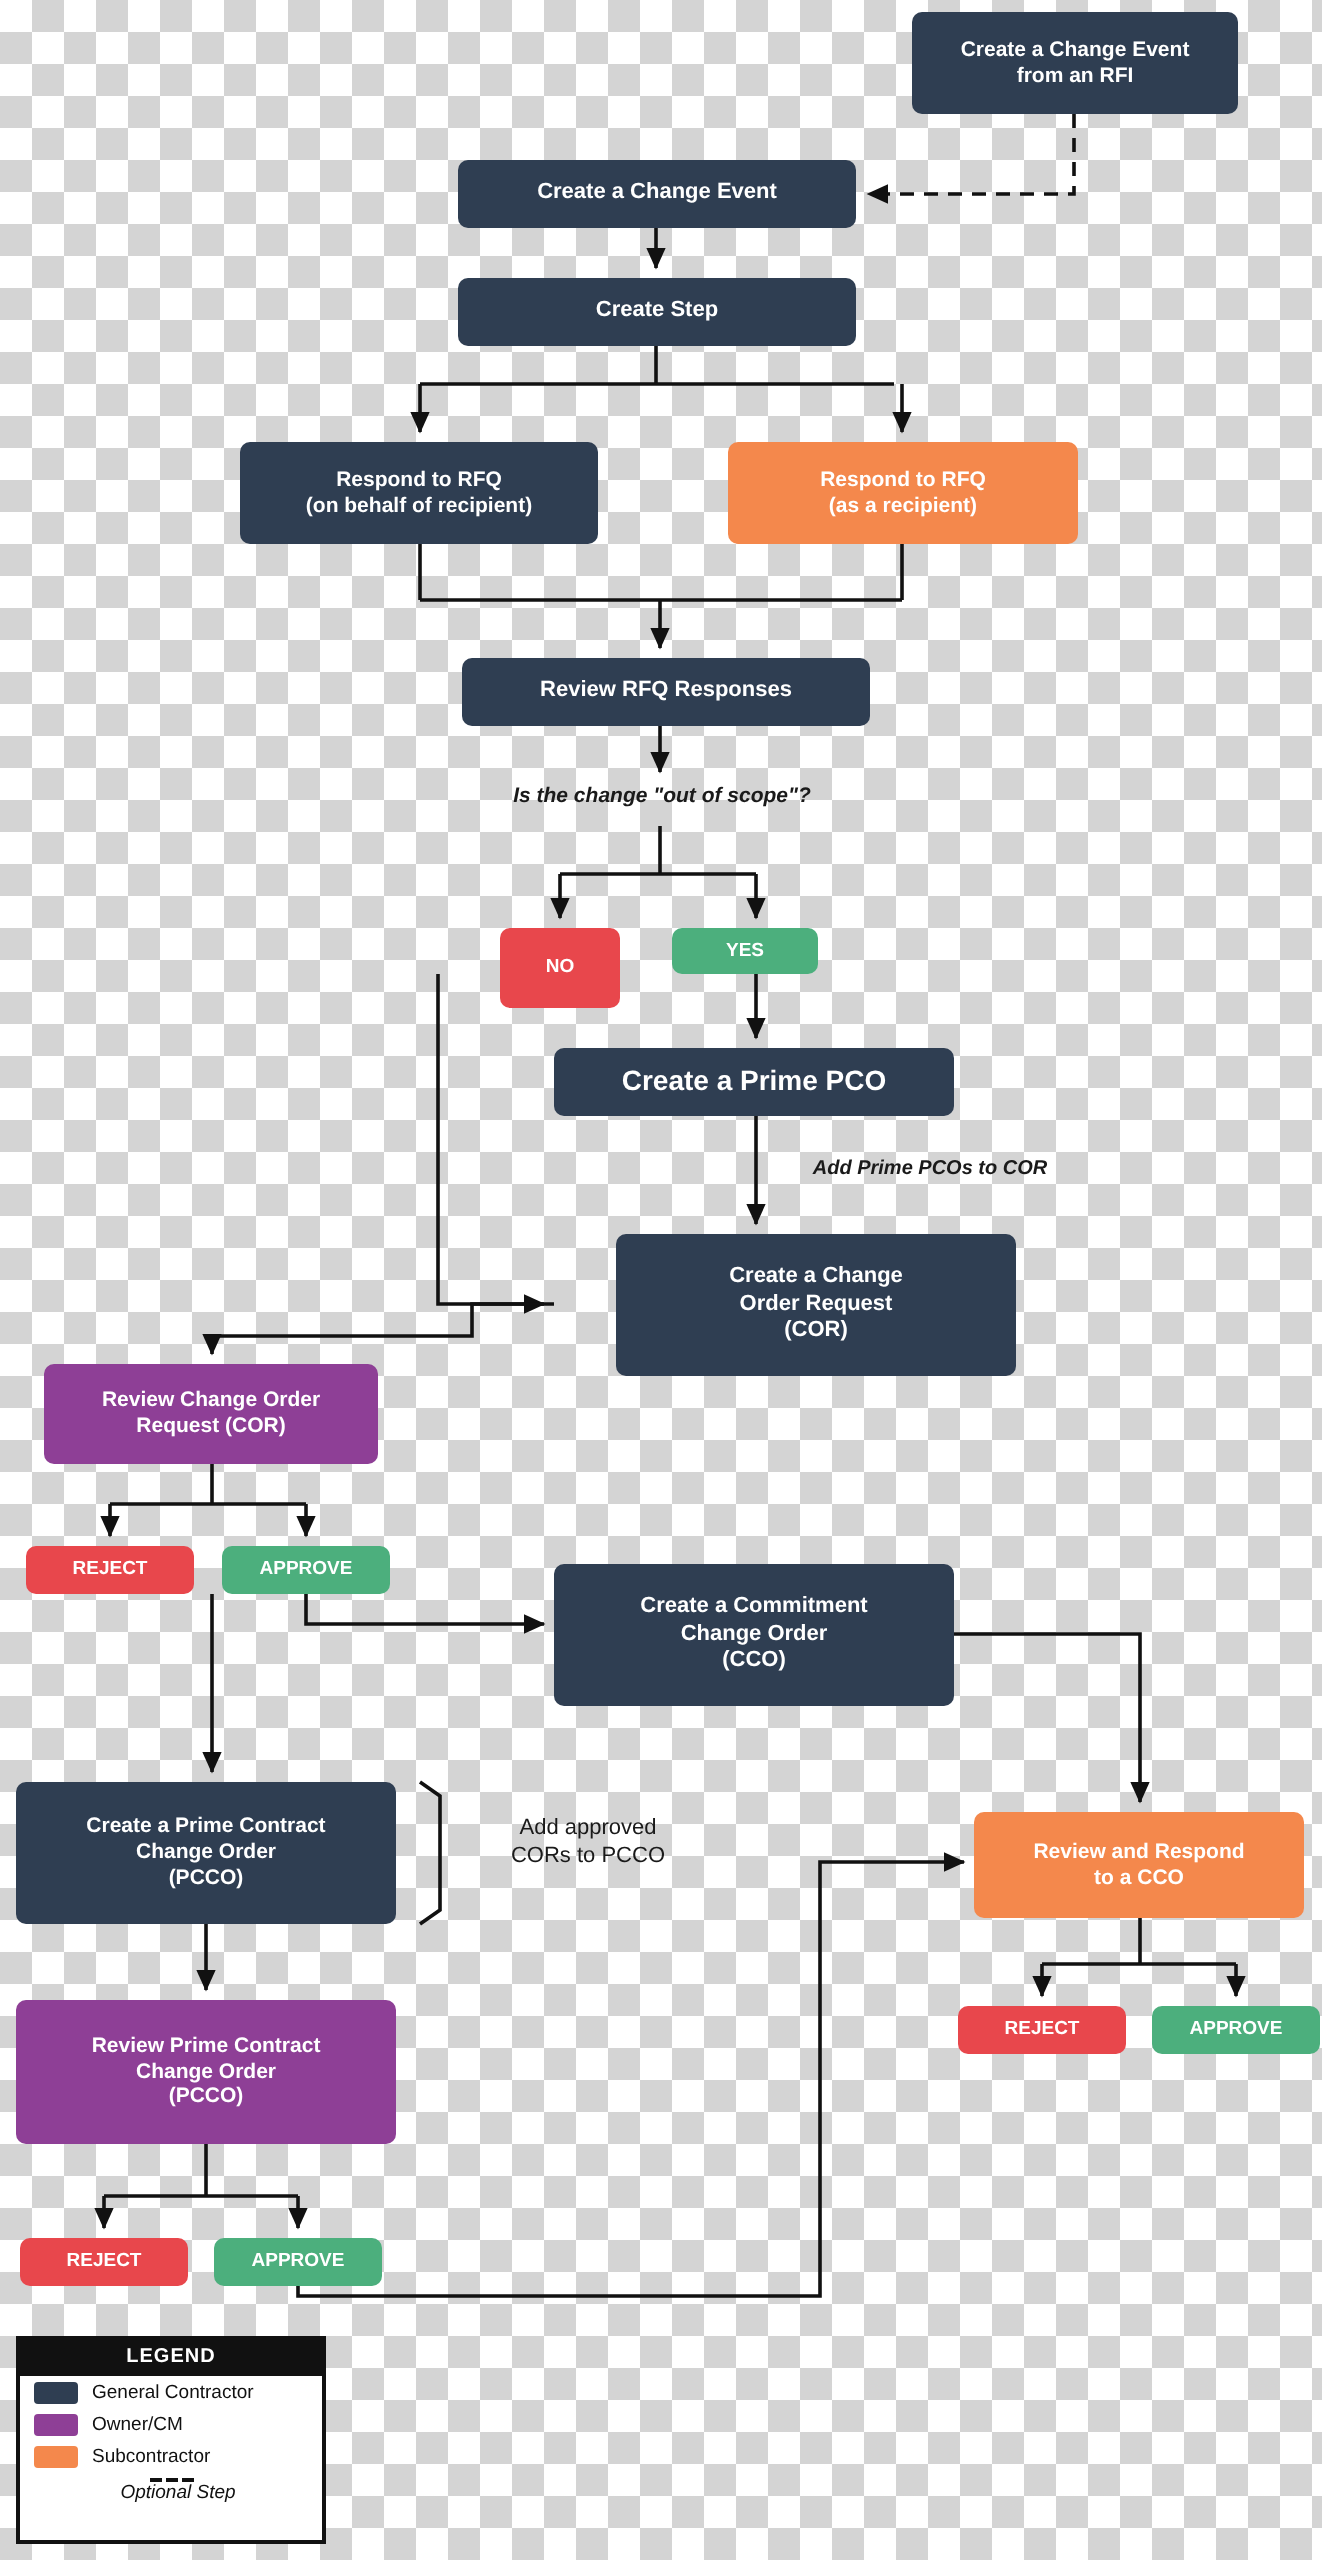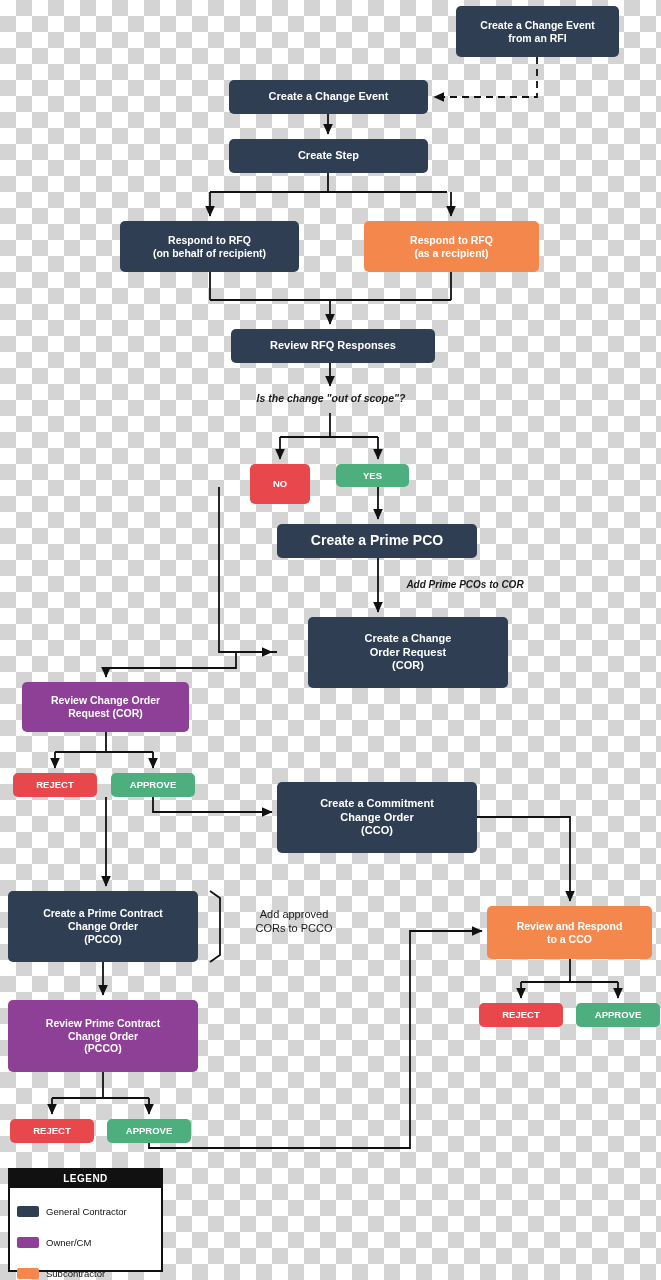--- a/index.html
+++ b/index.html
@@ -79,21 +79,21 @@
     color: #ffffff;
     font-weight: bold;
     font-size: 10px;
     text-align: center;
     padding: 3px 0 4px 0;
     letter-spacing: .5px;
   }
   #legend .legend-row {
     display: flex;
     align-items: center;
-    padding: 18px 0 2px 7px;
+    padding: 3px 0 2px 7px;
     font-size: 9.5px;
     color: #111111;
   }
   #legend .swatch {
     width: 22px;
     height: 11px;
     margin-right: 7px;
     flex: 0 0 auto;
     border-radius: 2px;
   }

